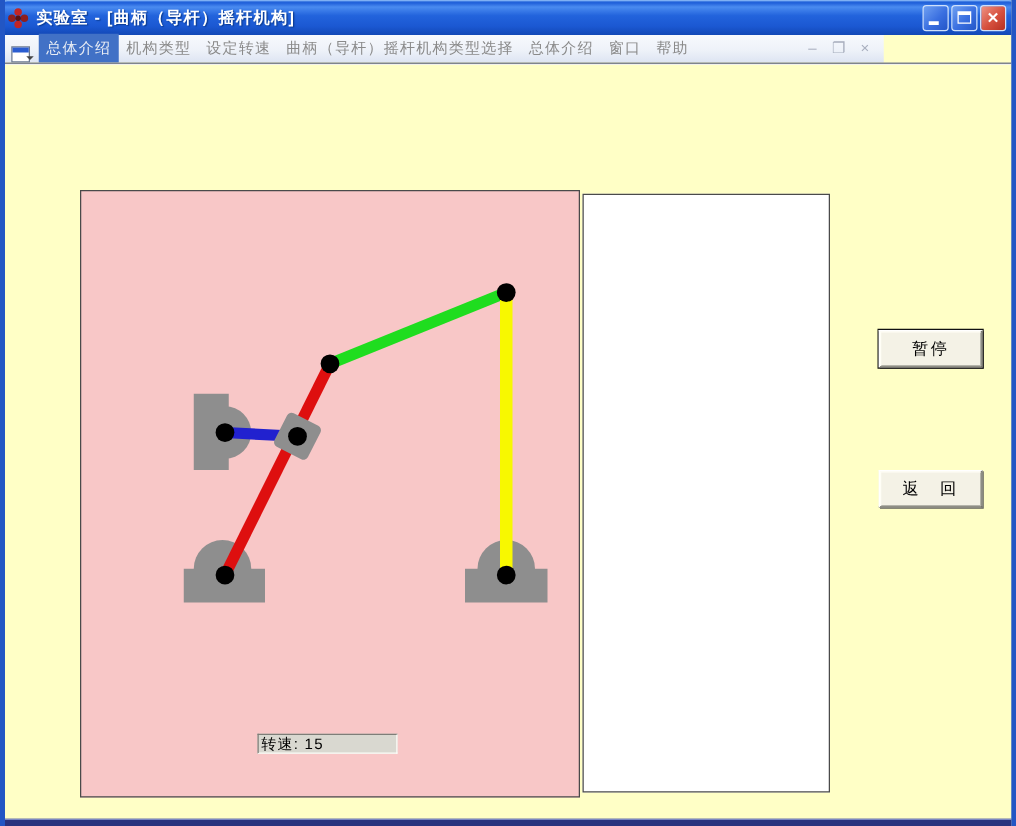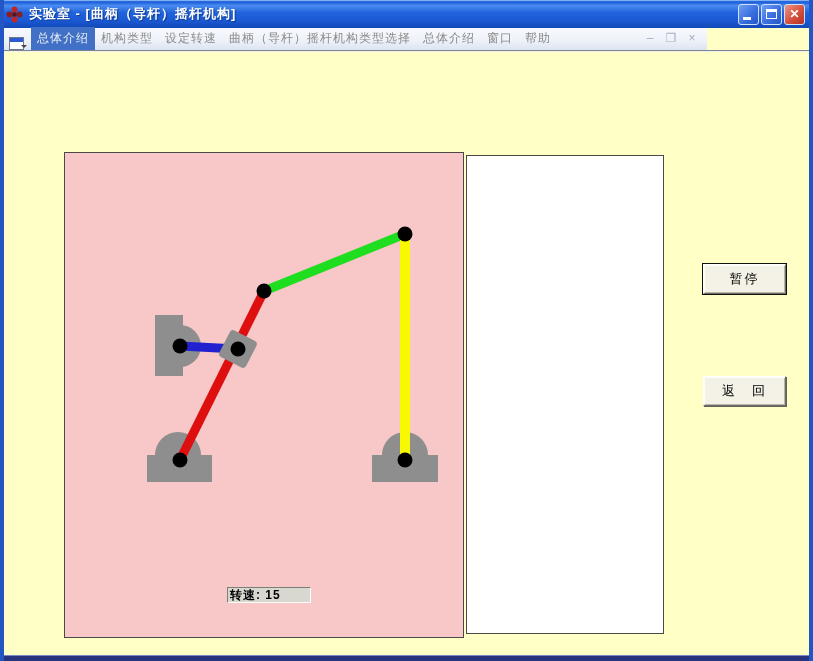--- a/index.html
+++ b/index.html
@@ -82,25 +82,25 @@
     position:absolute; left:699px; width:83px; height:30px;
     background:#f4f2e6;
     border:1px solid #6d6d65; border-top-color:#ffffff; border-left-color:#ffffff;
     box-shadow:1px 1px 0 #62625c, inset 1px 1px 0 #fffef6, inset -1px -1px 0 #b4b4aa;
     font-family:"Liberation Sans",sans-serif; font-size:13px; color:#000;
     letter-spacing:2px; padding:0; cursor:default;
   }
   .xpbtn.default{box-shadow:0 0 0 1px #111, 1px 1px 0 #62625c, inset 1px 1px 0 #fffef6, inset -1px -1px 0 #b4b4aa;}
   
   .speed-box{
-    position:absolute; left:223px; top:587px; width:84px; height:16px;
+    position:absolute; left:202px; top:587px; width:112px; height:16px;
     background:#d9d8d0;
     border:1px solid; border-color:#7e7e78 #fdfdf8 #fdfdf8 #7e7e78;
     font-size:12px; color:#000; line-height:14px; padding-left:2px;
-    letter-spacing:1px; white-space:nowrap; overflow:hidden;font-weight:bold;
+    letter-spacing:1px; white-space:nowrap; overflow:hidden;
   }
 </style>
 </head>
 <body>
 
 <div class="window">
 
   <div class="titlebar">
     <span class="app-icon">
       <svg width="17" height="17" viewBox="0 0 17 17">

